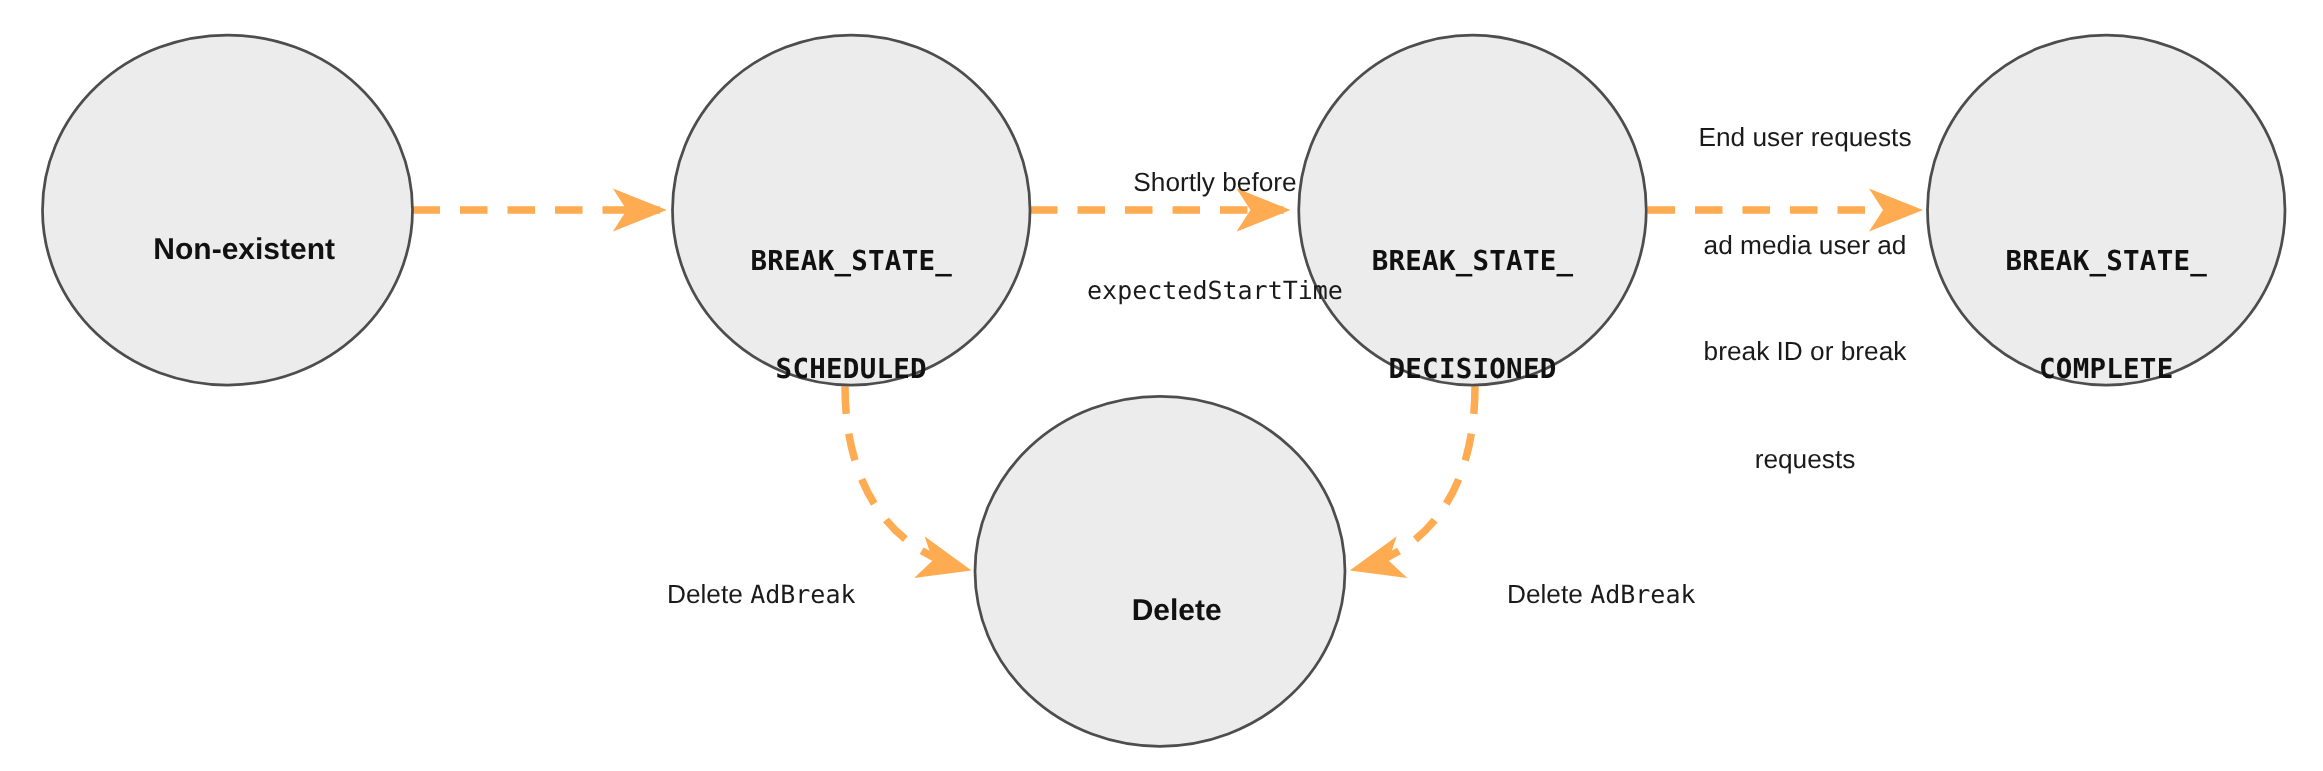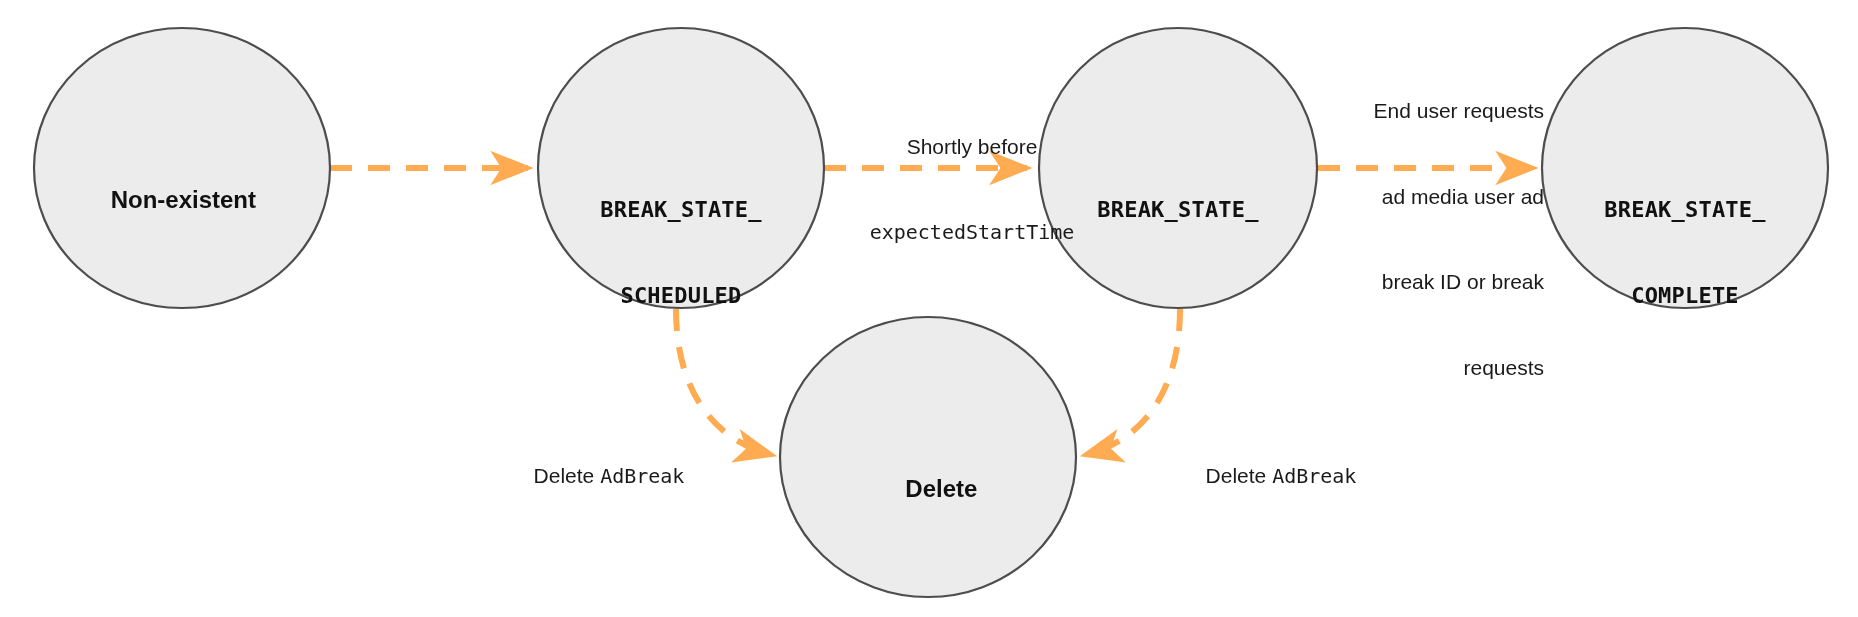--- a/index.html
+++ b/index.html
@@ -49,21 +49,21 @@
     font-family: "Liberation Sans", sans-serif;
     font-size: 21px;
     line-height: 1.36;
     white-space: pre;
   }
   .edge-label .mono {
     font-family: "DejaVu Sans Mono", "Liberation Mono", monospace;
     font-size: 20px;
   }
   .lbl-center { text-align: center; }
-  .lbl-left { text-align: right; }
+  .lbl-left { text-align: center; }
 </style>
 </head>
 <body>
 
 <div id="canvas">
 
   <svg id="diagram-svg" viewBox="0 0 1858 617" xmlns="http://www.w3.org/2000/svg">
     <defs>
       <marker id="arrow-orange" viewBox="0 0 12 10" refX="10.5" refY="5" markerWidth="7.2" markerHeight="6" orient="auto-start-reverse">
         <path d="M 0 0.2 L 12 5 L 0 9.8 L 3.1 5 Z" fill="#FFAB52"></path>
@@ -85,31 +85,32 @@
 
     <g>
       <ellipse cx="182" cy="168" rx="148" ry="140" fill="#ececec" stroke="#4d4d4d" stroke-width="2.2"></ellipse>
       <ellipse cx="681" cy="168" rx="143" ry="140" fill="#ececec" stroke="#4d4d4d" stroke-width="2.2"></ellipse>
       <ellipse cx="1178" cy="168" rx="139" ry="140" fill="#ececec" stroke="#4d4d4d" stroke-width="2.2"></ellipse>
       <ellipse cx="1685" cy="168" rx="143" ry="140" fill="#ececec" stroke="#4d4d4d" stroke-width="2.2"></ellipse>
       <ellipse cx="928" cy="457" rx="148" ry="140" fill="#ececec" stroke="#4d4d4d" stroke-width="2.2"></ellipse>
     </g>
   </svg>
 
-  <div class="node-label sans" style="left:20px; top:153px; width:300px;">
+  <div class="node-label sans" style="left:32px; top:153px; width:300px;">
     <span>Non-existent</span>
   </div>
 
   <div class="node-label mono" style="left:531px; top:139px; width:300px;">
     <div>BREAK_STATE_</div>
     <div>SCHEDULED</div>
   </div>
 
   <div class="node-label mono" style="left:1028px; top:139px; width:300px;">
     <div>BREAK_STATE_</div>
+    <div>DECISIONED</div>
   </div>
 
   <div class="node-label mono" style="left:1535px; top:139px; width:300px;">
     <div>BREAK_STATE_</div>
     <div>COMPLETE</div>
   </div>
 
   <div class="node-label sans" style="left:778px; top:442px; width:300px;">
     <span>Delete</span>
   </div>

